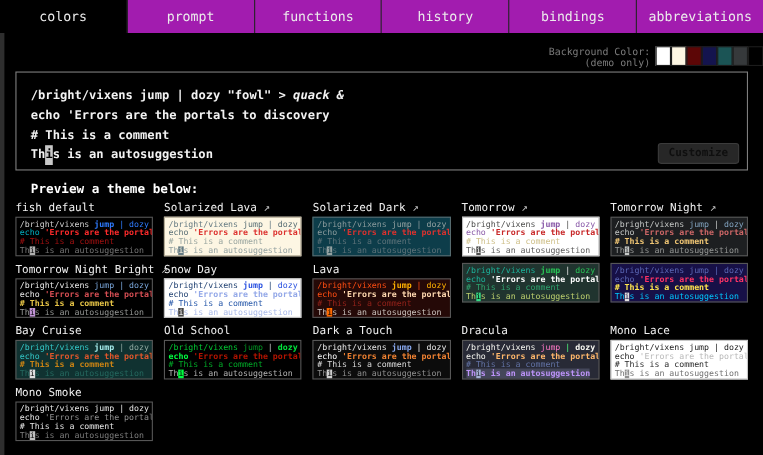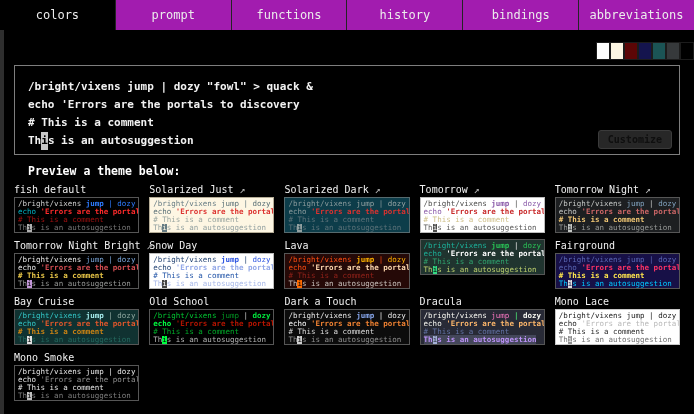--- a/index.html
+++ b/index.html
@@ -38,55 +38,59 @@
     <div class="tab selected">colors</div>
     <div class="tab">prompt</div>
     <div class="tab">functions</div>
     <div class="tab">history</div>
     <div class="tab">bindings</div>
     <div class="tab">abbreviations</div>
   </div>
 <div class="leftstrip"></div>
 
 <div class="topbar">
+  <div class="bg-label">
+    <div>Background Color:</div>
+    <div>(demo only)</div>
+  </div>
   <div class="swatches">
       <div class="swatch" style="background: rgb(255, 255, 255);"></div>
       <div class="swatch" style="background: rgb(253, 246, 227);"></div>
       <div class="swatch" style="background: rgb(92, 6, 6);"></div>
       <div class="swatch" style="background: rgb(20, 20, 78);"></div>
       <div class="swatch" style="background: rgb(27, 84, 85);"></div>
       <div class="swatch" style="background: rgb(54, 57, 59);"></div>
       <div class="swatch" style="background: rgb(0, 0, 0);"></div>
     </div>
 </div>
 
 <div class="termbox">
   <div>
-      <div class="tline"><span style="color: rgb(242, 242, 242);">/bright/vixens </span><span style="color: rgb(242, 242, 242);">jump</span><span style="color: rgb(242, 242, 242);"> | </span><span style="color: rgb(242, 242, 242);">dozy</span><span style="color: rgb(242, 242, 242);"> "fowl"</span><span style="color: rgb(242, 242, 242);"> &gt; quack &amp;</span></div>
+      <div class="tline"><span style="color: rgb(242, 242, 242);">/bright/vixens </span><span style="color: rgb(242, 242, 242);">jump</span><span style="color: rgb(242, 242, 242);"> | </span><span style="color: rgb(242, 242, 242);">dozy</span><span style="color: rgb(242, 242, 242);"> "fowl"</span><span style="color: rgb(242, 242, 242); font-style: italic;"> &gt; quack &amp;</span></div>
       <div class="tline"><span style="color: rgb(242, 242, 242);">echo </span><span style="color: rgb(242, 242, 242);">'Errors are the portals to discovery</span></div>
       <div class="tline"><span style="color: rgb(242, 242, 242);"># This is a comment</span></div>
       <div class="tline"><span><span style="color: rgb(242, 242, 242);">Th</span><span class="cursor" style="background: rgb(200, 200, 200); color: rgb(0, 0, 0);">i</span><span style="color: rgb(242, 242, 242);">s is an autosuggestion</span></span></div>
     </div>
   <button class="customize">Customize</button>
 </div>
 
 <div class="heading">Preview a theme below:</div>
 
 <div class="grid">
     <div class="themecell">
       <div class="theme-title"><span>fish default</span></div>
       <div class="theme-card" style="background: rgb(0, 0, 0); border-color: rgb(86, 86, 86);">
         <div class="tline"><span style="color: rgb(207, 207, 207);">/bright/vixens </span><span style="color: rgb(46, 123, 255); font-weight: bold;">jump</span><span style="color: rgb(46, 123, 255);"> | </span><span style="color: rgb(46, 123, 255);">dozy</span><span style="color: rgb(207, 207, 207);"> "fowl"</span></div>
         <div class="tline"><span style="color: rgb(0, 176, 192);">echo </span><span style="color: rgb(255, 43, 43); font-weight: bold;">'Errors are the portals to discovery</span></div>
         <div class="tline"><span style="color: rgb(160, 16, 16);"># This is a comment</span></div>
         <div class="tline"><span><span style="color: rgb(118, 118, 118);">Th</span><span class="cursor" style="background: rgb(176, 176, 176); color: rgb(0, 0, 0);">i</span><span style="color: rgb(118, 118, 118);">s is an autosuggestion</span></span></div>
       </div>
     </div>
     <div class="themecell">
-      <div class="theme-title"><span>Solarized Just</span><span class="ext"> ↗</span></div>
+      <div class="theme-title"><span>Solarized Lava</span><span class="ext"> ↗</span></div>
       <div class="theme-card" style="background: rgb(253, 246, 227); border-color: rgb(181, 173, 151);">
         <div class="tline"><span style="color: rgb(101, 123, 131);">/bright/vixens </span><span style="color: rgb(88, 110, 117);">jump</span><span style="color: rgb(101, 123, 131);"> | </span><span style="color: rgb(88, 110, 117);">dozy</span><span style="color: rgb(101, 123, 131);"> "fowl"</span></div>
         <div class="tline"><span style="color: rgb(88, 110, 117);">echo </span><span style="color: rgb(220, 50, 47); font-weight: bold;">'Errors are the portals to discovery</span></div>
         <div class="tline"><span style="color: rgb(154, 166, 160);"># This is a comment</span></div>
         <div class="tline"><span><span style="color: rgb(147, 161, 161);">Th</span><span class="cursor" style="background: rgb(101, 123, 131); color: rgb(253, 246, 227);">i</span><span style="color: rgb(147, 161, 161);">s is an autosuggestion</span></span></div>
       </div>
     </div>
     <div class="themecell">
       <div class="theme-title"><span>Solarized Dark</span><span class="ext"> ↗</span></div>
       <div class="theme-card" style="background: rgb(13, 61, 74); border-color: rgb(86, 106, 110);">
@@ -143,21 +147,20 @@
     </div>
     <div class="themecell">
       <div class="theme-card" style="background: rgb(32, 52, 47); border-color: rgb(86, 86, 86);">
         <div class="tline"><span style="color: rgb(28, 178, 154);">/bright/vixens </span><span style="color: rgb(41, 194, 86); font-weight: bold;">jump</span><span style="color: rgb(230, 230, 230);"> | </span><span style="color: rgb(41, 194, 86);">dozy</span><span style="color: rgb(230, 230, 230);"> "fowl"</span></div>
         <div class="tline"><span style="color: rgb(28, 178, 154);">echo </span><span style="color: rgb(255, 255, 255); font-weight: bold;">'Errors are the portals to discovery</span></div>
         <div class="tline"><span style="color: rgb(47, 163, 110);"># This is a comment</span></div>
         <div class="tline"><span><span style="color: rgb(188, 207, 110);">Th</span><span class="cursor" style="background: rgb(53, 218, 133); color: rgb(0, 0, 0);">i</span><span style="color: rgb(188, 207, 110);">s is an autosuggestion</span></span></div>
       </div>
     </div>
     <div class="themecell">
-      <div class="theme-title"><span>Fairground</span></div>
       <div class="theme-card" style="background: rgb(23, 16, 71); border-color: rgb(86, 86, 86);">
         <div class="tline"><span style="color: rgb(91, 103, 181);">/bright/vixens </span><span style="color: rgb(91, 103, 181);">jump</span><span style="color: rgb(91, 103, 181);"> | </span><span style="color: rgb(91, 103, 181);">dozy</span><span style="color: rgb(91, 103, 181);"> "fowl"</span></div>
         <div class="tline"><span style="color: rgb(91, 103, 181);">echo </span><span style="color: rgb(255, 51, 102); font-weight: bold;">'Errors are the portals to discovery</span></div>
         <div class="tline"><span style="color: rgb(255, 230, 77); font-weight: bold;"># This is a comment</span></div>
         <div class="tline"><span><span style="color: rgb(0, 200, 255);">Th</span><span class="cursor" style="background: rgb(224, 224, 224); color: rgb(23, 16, 71);">i</span><span style="color: rgb(0, 200, 255);">s is an autosuggestion</span></span></div>
       </div>
     </div>
     <div class="themecell">
       <div class="theme-title"><span>Bay Cruise</span></div>
       <div class="theme-card" style="background: rgb(16, 50, 49); border-color: rgb(86, 86, 86);">

